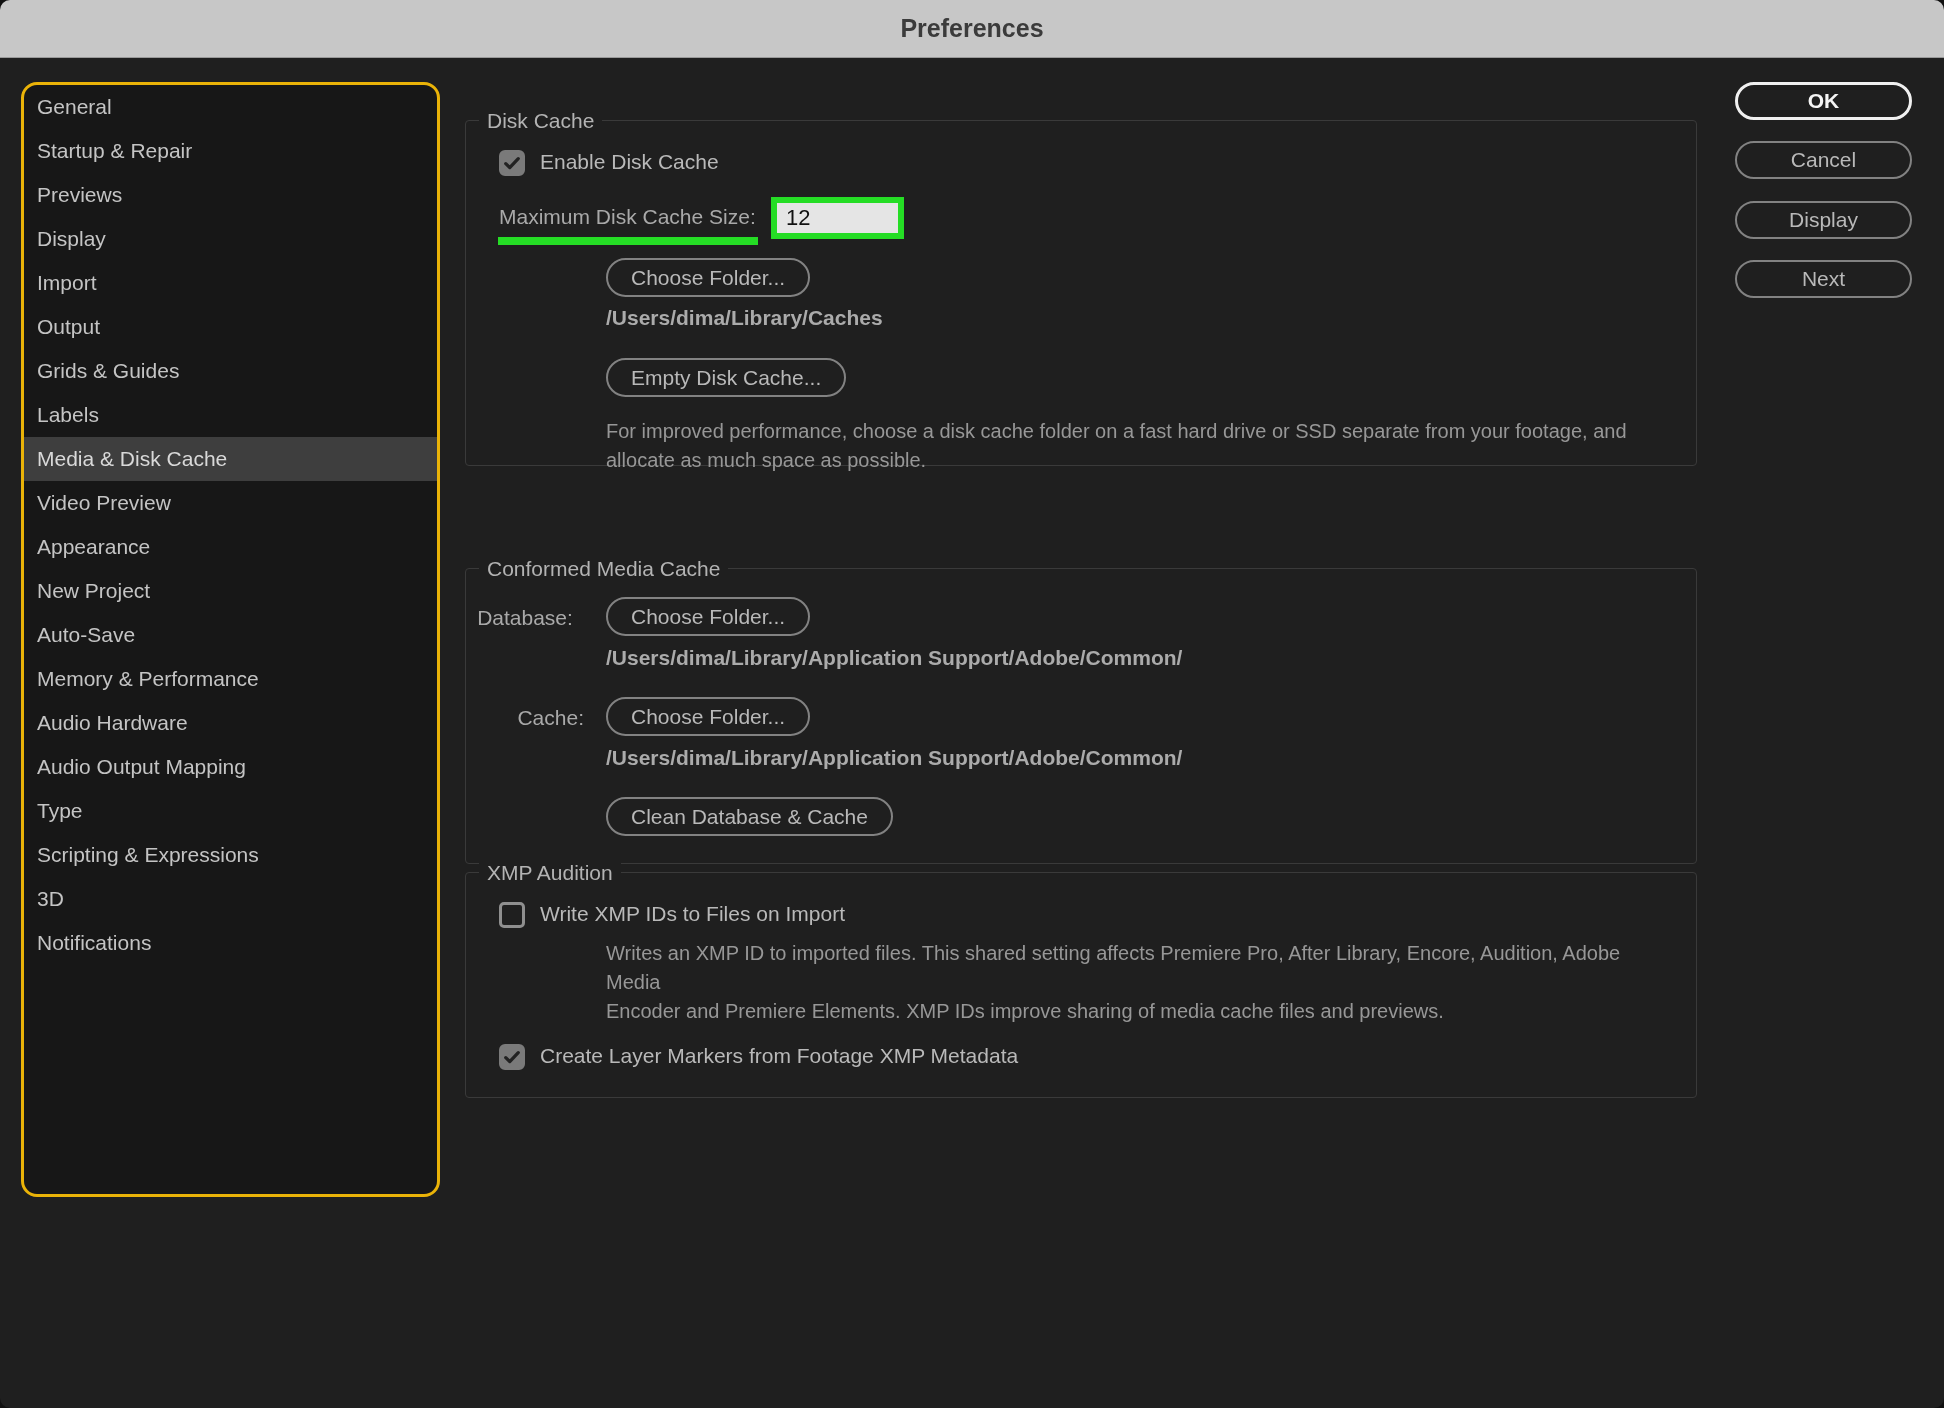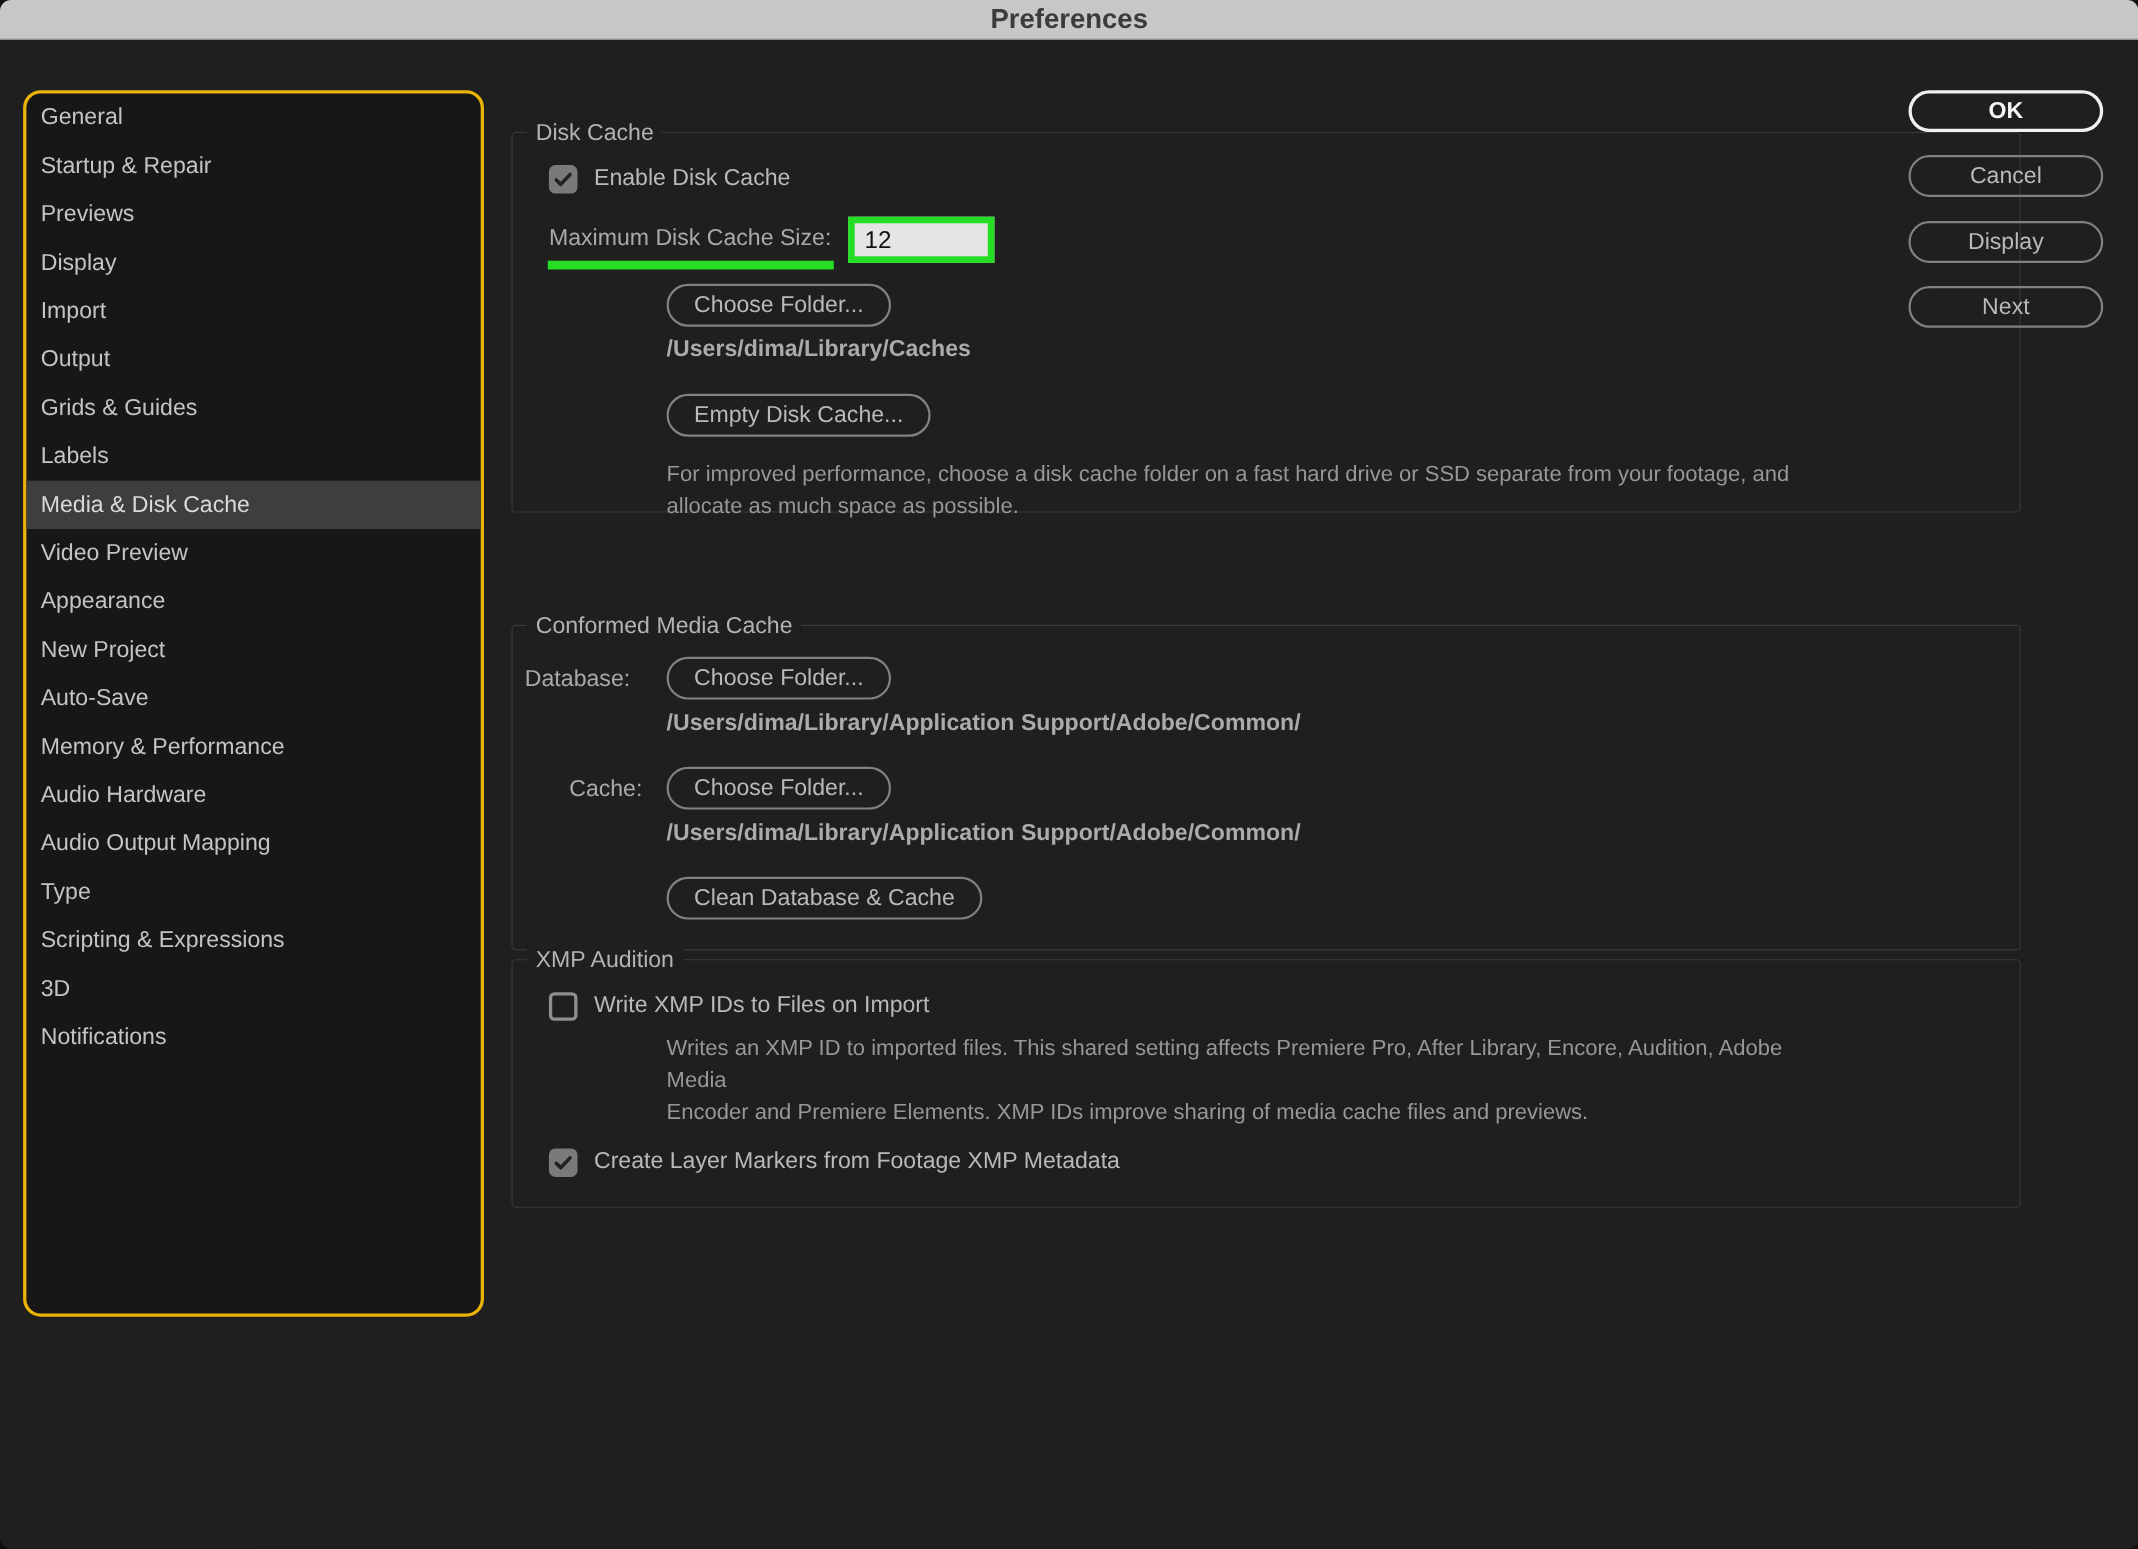--- a/index.html
+++ b/index.html
@@ -1,34 +1,34 @@
 <!DOCTYPE html>
 <html><head>
 <meta charset="utf-8">
 <style>
   * { margin:0; padding:0; box-sizing:border-box; }
   html,body { width:1944px; height:1408px; background:#101010; overflow:hidden;
               font-family:"Liberation Sans", sans-serif; }
   #window { position:absolute; inset:0; background:#1f1f1f; border-radius:10px; overflow:hidden; }
 
   
-  .titlebar { position:absolute; left:0; top:0; width:1944px; height:36px;
+  .titlebar { position:absolute; left:0; top:0; width:1944px; height:58px;
               background:#c7c7c7; border-bottom:1px solid #9a9a9a;
               display:flex; align-items:center; justify-content:center; }
   .titlebar .title { font-size:25px; font-weight:bold; color:#3b3b3b; }
 
   
   .sidebar { position:absolute; left:21px; top:82px; width:419px; height:1115px;
              background:#171717; border:3px solid #eab308; border-radius:16px; overflow:hidden; }
   .nav-item { height:44px; display:flex; align-items:center; padding-left:13px;
               font-size:21px; color:#c4c4c4; cursor:default; white-space:nowrap; }
   .nav-item.selected { background:#3e3e3e; color:#d9d9d9; }
 
   
-  .box { position:absolute; left:465px; width:1372px;
+  .box { position:absolute; left:465px; width:1232px;
          border:1px solid #3a3a3a; border-radius:4px; }
   .box .legend { position:absolute; top:-13px; left:13px; background:#1f1f1f;
                  padding:0 8px; font-size:21px; color:#b3b3b3; line-height:26px; }
   .abs { position:absolute; }
 
   .lbl { font-size:21px; color:#b9b9b9; white-space:nowrap; }
   .dim { color:#a9a9a9; }
   .path { font-size:21px; color:#ababab; white-space:nowrap;font-weight:bold; }
   .info { font-size:20px; color:#979797; line-height:29px; }
   .info span { display:block; }

